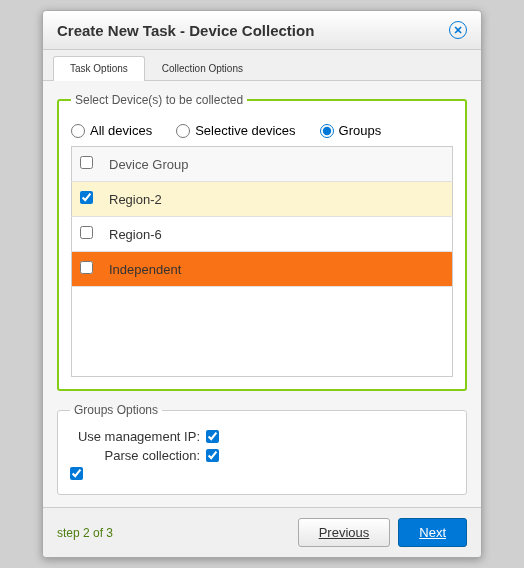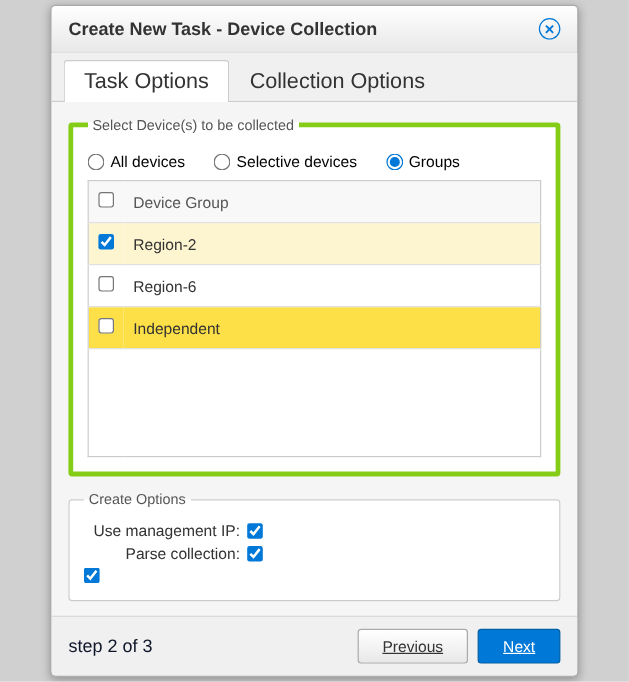--- a/index.html
+++ b/index.html
@@ -50,41 +50,41 @@
     .tabs {
       display: flex;
       background: #f0f0f0;
       border-bottom: 1px solid #ccc;
       padding-top: 6px;
       padding-left: 10px;
       gap: 0;
     }
     .tab {
       padding: 6px 16px;
-      font-size: 18px;
+      font-size: 10px;
       cursor: pointer;
       border: 1px solid transparent;
       border-bottom: none;
       border-radius: 3px 3px 0 0;
       color: #333;
       background: #f0f0f0;
     }
     .tab.active {
       background: #ffffff;
       border-color: #ccc;
       border-bottom-color: #ffffff;
       margin-bottom: -1px;
       z-index: 1;
     }
     .dialog-body {
       padding: 12px 14px;
       background: #f5f5f5;
     }
     .fieldset {
-      border: 4px solid #84cc16;
+      border: 2px solid #84cc16;
       border-radius: 3px;
       padding: 8px 12px 12px;
       margin-bottom: 12px;
       background: #fff;
     }
     .fieldset legend {
       font-size: 12px;
       color: #555;
       padding: 0 4px;
     }
@@ -127,21 +127,21 @@
       color: #555;
       background: #f8f8f8;
     }
     .device-table .selected-row {
       background: #fdf5d0;
     }
     .device-table .normal-row {
       background: #fff;
     }
     .device-table .alt-row {
-      background: #fde047;
+      background: #f97316;
     }
     .device-table td input[type="checkbox"] {
       accent-color: #0078d7;
       width: 13px;
       height: 13px;
     }
     .checkbox-col {
       width: 24px;
     }
     .other-options-fieldset {
@@ -175,22 +175,22 @@
     .dialog-footer {
       display: flex;
       justify-content: space-between;
       align-items: center;
       padding: 10px 14px;
       border-top: 1px solid #ccc;
       background: #f0f0f0;
       border-radius: 0 0 4px 4px;
     }
     .step-text {
-      font-size: 15px;
-      color: #0f172a;
+      font-size: 12px;
+      color: #4d7c0f;
     }
     .footer-buttons {
       display: flex;
       gap: 8px;
     }
     .btn {
       padding: 6px 20px;
       font-size: 13px;
       border-radius: 3px;
       cursor: pointer;
@@ -267,21 +267,21 @@
           <td>Independent</td>
         </tr>
         <tr style="height:90px; background:#fff;">
           <td colspan="2"></td>
         </tr>
       </tbody>
         </table>
     </fieldset>
 
     <fieldset class="other-options-fieldset">
-      <legend>Create Options</legend>
+      <legend>Groups Options</legend>
 
       <div class="option-row">
         <span class="option-label">Use management IP:</span>
         <input type="checkbox" checked="" style="">
       </div>
       <div class="option-row">
         <span class="option-label">Parse collection:</span>
         <input type="checkbox" checked="" style="">
       </div>
       <div class="option-row">

